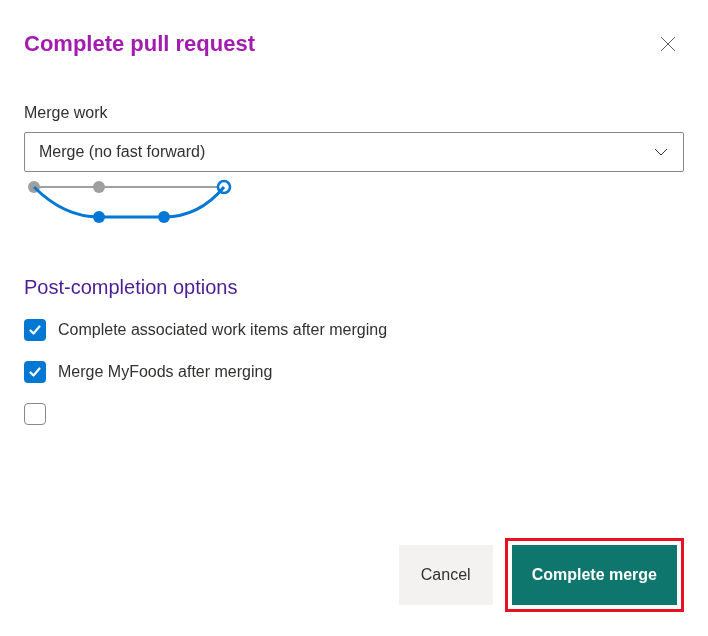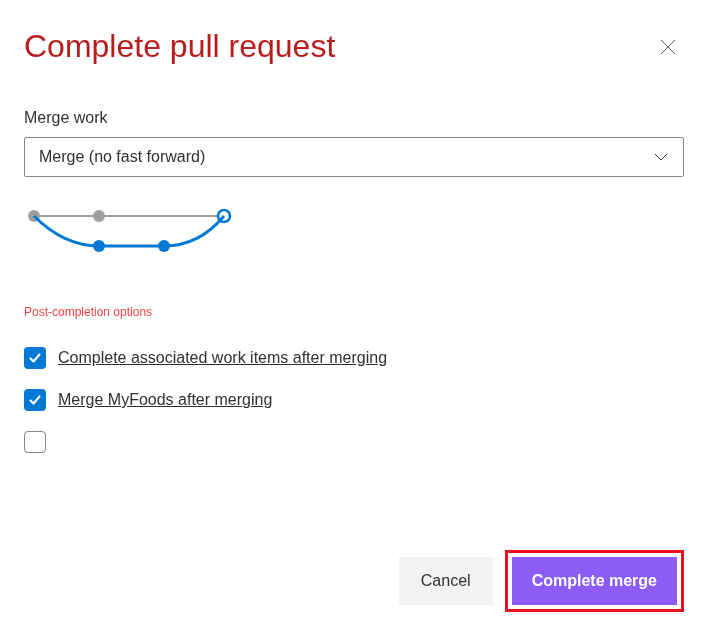--- a/index.html
+++ b/index.html
@@ -12,23 +12,23 @@
       padding: 28px 24px;
       position: relative;
     }
     .header {
       display: flex;
       justify-content: space-between;
       align-items: center;
       margin-bottom: 44px;
     }
     .title {
-      font-size: 32px;
-      font-weight: 400;
-      color: #b91c1c;
+      font-size: 22px;
+      font-weight: 700;
+      color: #a21caf;
     }
     .close-btn {
       cursor: pointer;
       width: 32px;
       height: 32px;
       display: flex;
       align-items: center;
       justify-content: center;
       color: #605e5c;
     }
@@ -40,37 +40,36 @@
     }
     .select-wrap {
       position: relative;
       border: 1px solid #8a8886;
       border-radius: 2px;
       height: 40px;
       display: flex;
       align-items: center;
       padding: 0 14px;
       cursor: pointer;
-      margin-bottom: 24px;
     }
     .select-value {
       font-size: 16px;
       color: #323130;
       flex: 1;
     }
     .chevron {
       color: #323130;
     }
     .merge-illustration {
       margin-bottom: 40px;
     }
     .section-label {
-      font-size: 12px;
-      color: #ef4444;
-      margin-bottom: 28px;
+      font-size: 20px;
+      color: #4c1d95;
+      margin-bottom: 20px;
     }
     .option-row {
       display: flex;
       align-items: center;
       gap: 12px;
       margin-bottom: 20px;
     }
     .chk {
       width: 22px;
       height: 22px;
@@ -86,53 +85,52 @@
     }
     .chk.unchecked {
       background: #fff;
       border: 1.5px solid #8a8886;
     }
     .chk svg { display: block; }
     .option-label {
       font-size: 16px;
       color: #323130;
       cursor: pointer;
-      text-decoration: underline;
     }
     .footer {
       position: absolute;
       bottom: 24px;
       right: 24px;
       display: flex;
       gap: 0;
       align-items: center;
     }
     .btn {
       font-size: 16px;
-      height: 48px;
+      height: 60px;
       border: none;
       cursor: pointer;
       font-family: inherit;
       display: inline-flex;
       align-items: center;
       justify-content: center;
     }
     .btn-secondary {
       background: #f3f2f1;
       color: #323130;
       padding: 0 22px;
       margin-right: 12px;
     }
     .highlight-box {
       border: 3px solid #e81123;
       padding: 4px;
       display: inline-flex;
     }
     .btn-primary {
-      background: #8b5cf6;
+      background: #0f766e;
       color: #fff;
       font-weight: 600;
       padding: 0 20px;
     }
   </style>
 </head>
 <body>
 
 <div class="header">
   <h1 class="title">Complete pull request</h1>

